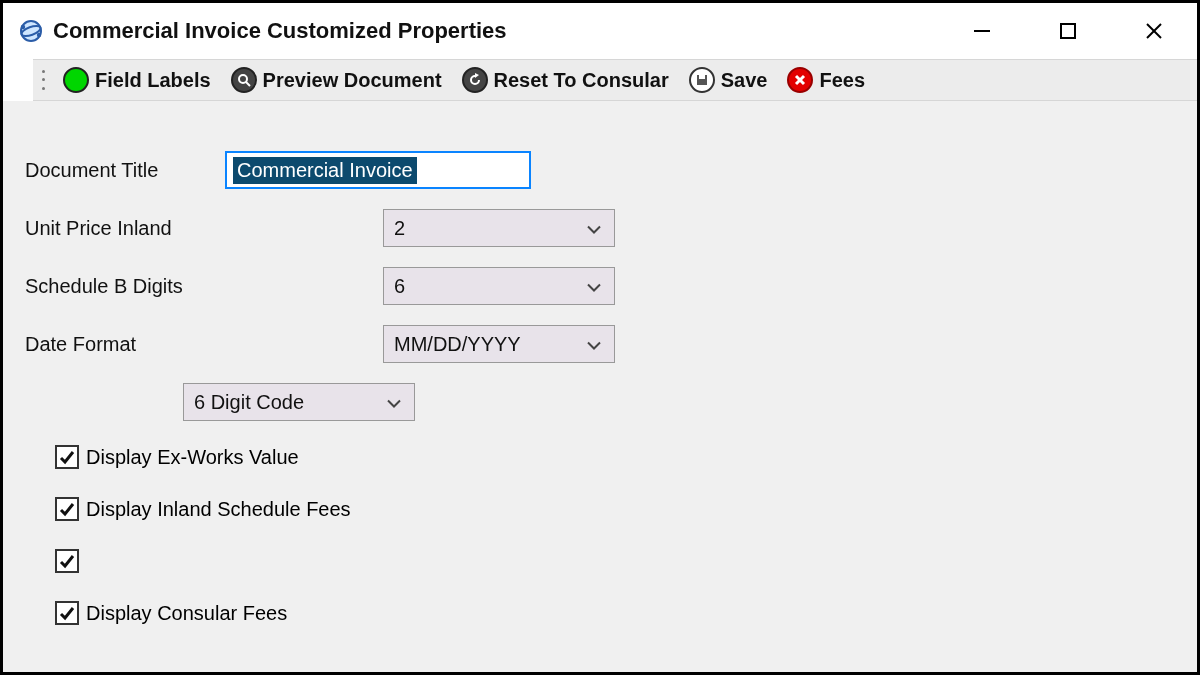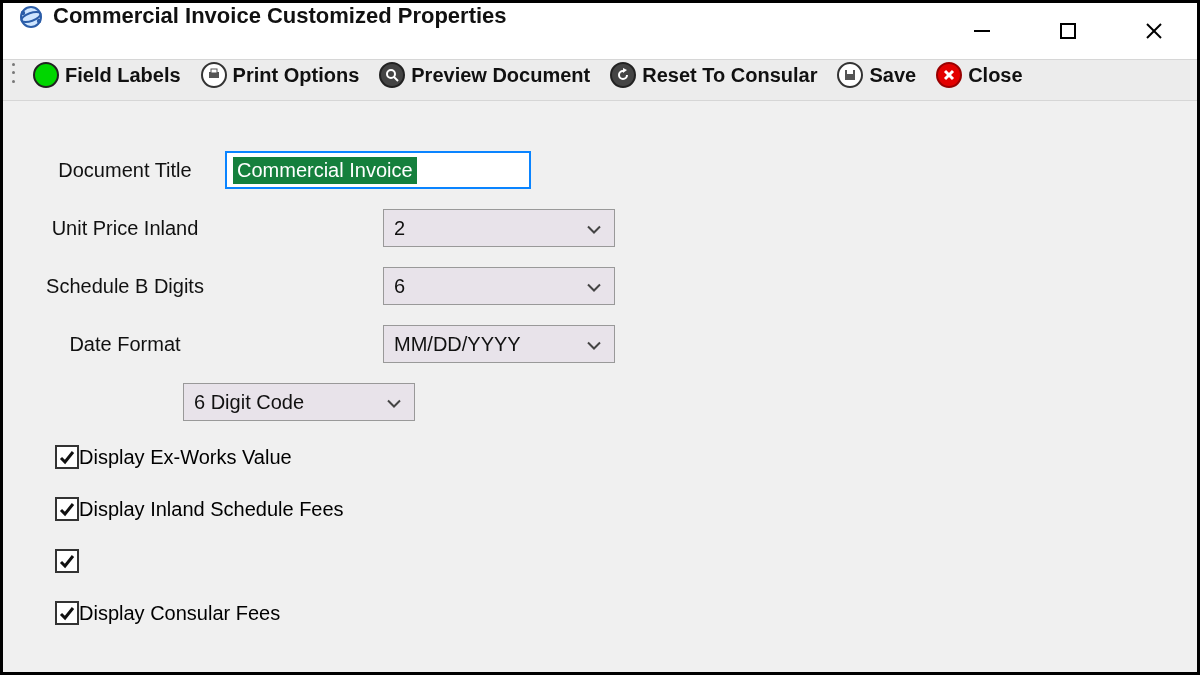--- a/index.html
+++ b/index.html
@@ -22,21 +22,21 @@
     background: #fff;
     display: flex;
     flex-direction: column;
   }
 
   
   .titlebar {
     height: 56px;
     background: #fff;
     display: flex;
-    align-items: flex-start;
+    align-items: center;
     padding-left: 14px;
   }
   .titlebar .title {
     font-size: 22px;
     font-weight: 600;
     color: #111;
     margin-left: 8px;
   }
   .titlebar .caption-buttons {
     margin-left: auto;
@@ -58,23 +58,24 @@
     display: inline-flex; align-items: center; justify-content: center;
   }
 
   
   .toolbar {
     height: 42px;
     background: #ececec;
     border-top: 1px solid #d6d6d6;
     border-bottom: 1px solid #d6d6d6;
     display: flex;
-    align-items: flex-start;
+    align-items: center;
     padding-left: 6px;
     gap: 4px;
+    margin-left: 30px;
   }
   .toolbar .grip {
     width: 8px;
     height: 26px;
     margin-right: 4px;
     display: flex;
     flex-direction: column;
     justify-content: space-around;
     align-items: center;
   }
@@ -98,21 +99,20 @@
     background: #fff;
     flex: 0 0 26px;
   }
 
   
   .content {
     flex: 1;
     background: #f0f0f0;
     padding: 40px 22px 0 22px;
     overflow: hidden;
-    text-align: center;
   }
 
   .row {
     display: flex;
     align-items: center;
     height: 58px;
   }
   .row .label {
     width: 200px;
     font-size: 20px;
@@ -122,21 +122,21 @@
   .text-input {
     width: 306px;
     height: 38px;
     border: 2px solid #0a84ff;
     background: #fff;
     display: flex;
     align-items: center;
     padding: 0 6px;
   }
   .text-input .selected {
-    background: #15803d;
+    background: #0c4a6e;
     color: #fff;
     font-size: 20px;
     padding: 2px 4px;
   }
 
   .combo {
     margin-left: 158px;
     width: 232px;
     height: 38px;
     border: 1px solid #999;
@@ -154,21 +154,21 @@
     top: 50%;
     transform: translateY(-50%);
   }
   .combo .chev svg { stroke: #444; stroke-width: 2; fill: none; }
 
   .checkrow {
     display: flex;
     align-items: center;
     height: 52px;
     padding-left: 30px;
-    gap: 0;
+    gap: 7px;
     font-size: 20px;
   }
   .checkbox {
     width: 24px; height: 24px;
     border: 2px solid #333;
     background: #fff;
     display: flex; align-items: center; justify-content: center;
   }
   .checkbox svg { stroke: #111; stroke-width: 3; fill: none; }
 
@@ -213,29 +213,20 @@
         <span></span>
         <span></span>
         <span></span>
       </div>
 
     <div class="tbtn">
       <span class="ticon" style="background:#00d600;border-color:#222;"></span>
       <span>Field Labels</span>
     </div>
 
-    <div class="tbtn">
-      <span class="ticon">
-        <svg width="16" height="16" viewBox="0 0 16 16">
-            <rect x="3" y="5" width="10" height="6" fill="#555"></rect>
-            <rect x="5" y="2" width="6" height="4" fill="#fff" stroke="#555"></rect>
-          </svg>
-      </span>
-      <span>Print Options</span>
-    </div>
 
     <div class="tbtn">
       <span class="ticon" style="background:#444;border-color:#222;">
         <svg width="14" height="14" viewBox="0 0 14 14">
             <circle cx="6" cy="6" r="4" fill="none" stroke="#fff" stroke-width="2"></circle>
             <line x1="9" y1="9" x2="13" y2="13" stroke="#fff" stroke-width="2"></line>
           </svg>
       </span>
       <span>Preview Document</span>
     </div>
@@ -260,21 +251,21 @@
       <span>Save</span>
     </div>
 
     <div class="tbtn">
       <span class="ticon" style="background:#e30000;border-color:#900;">
         <svg width="14" height="14" viewBox="0 0 14 14">
             <line x1="3" y1="3" x2="11" y2="11" stroke="#fff" stroke-width="3"></line>
             <line x1="11" y1="3" x2="3" y2="11" stroke="#fff" stroke-width="3"></line>
           </svg>
       </span>
-      <span>Close</span>
+      <span>Fees</span>
     </div>
   </div>
 
   <div class="content">
 
     <div class="row">
       <div class="label">Document Title</div>
       <div class="text-input">
         <span class="selected">Commercial Invoice</span>
       </div>

